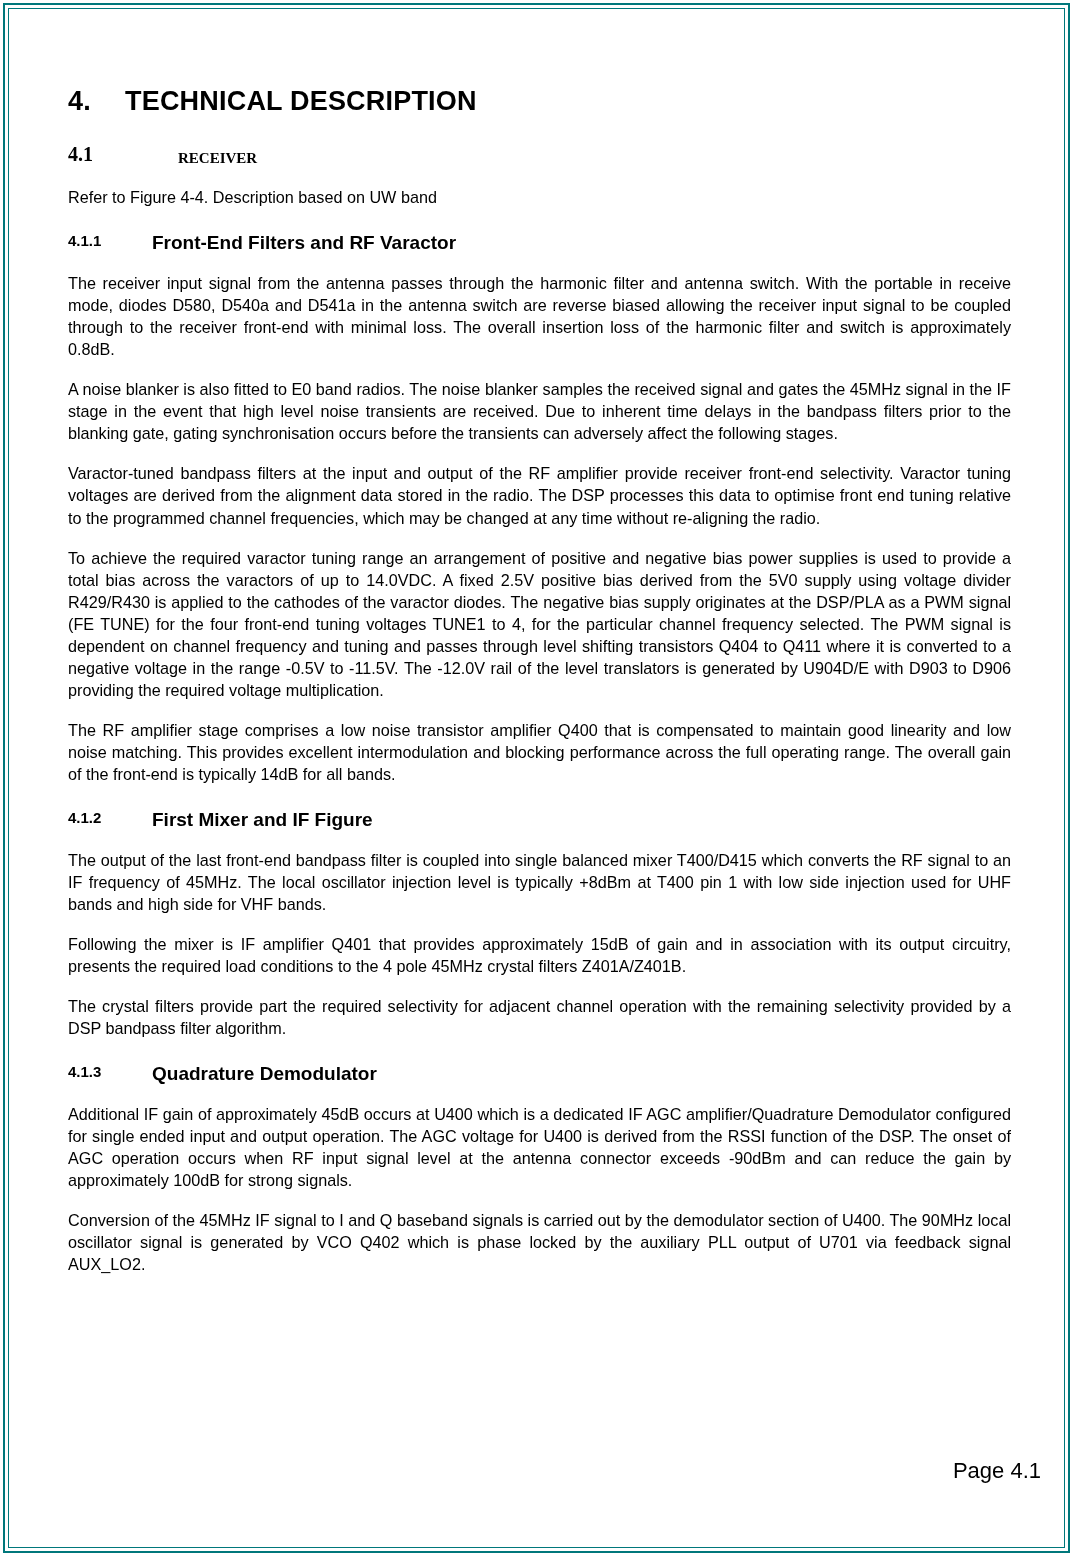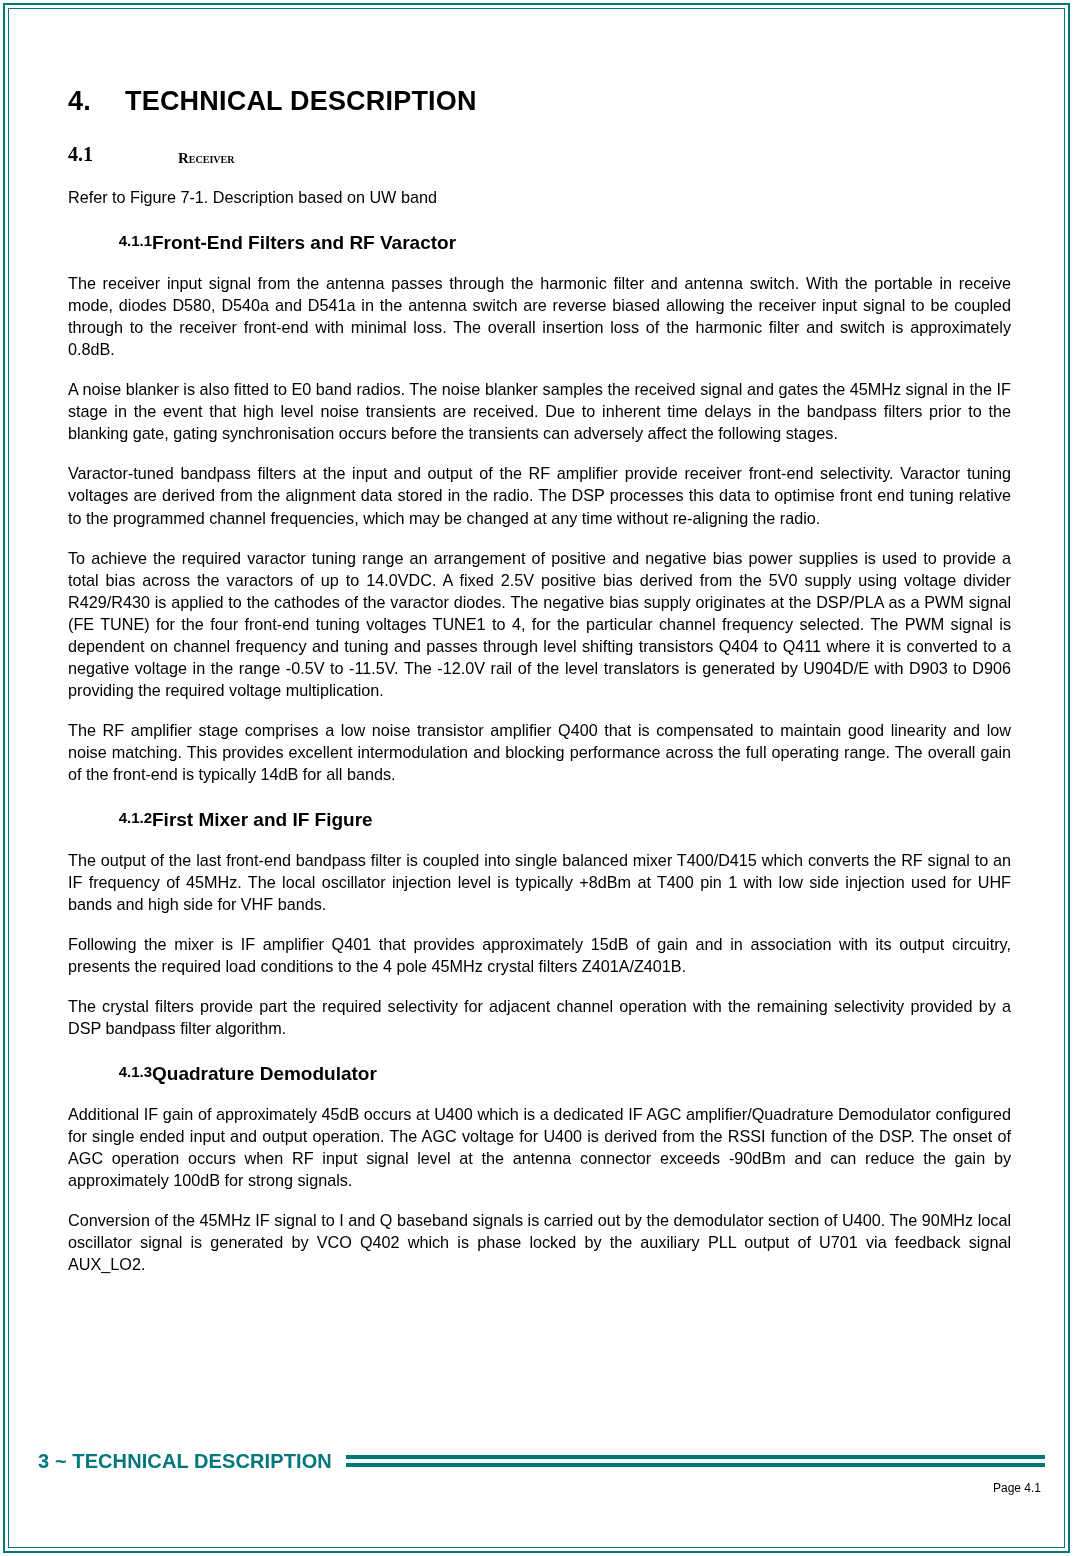--- a/index.html
+++ b/index.html
@@ -62,36 +62,35 @@
     font-weight: bold;
     margin: 26px 0 0 0;
     line-height: 1.15;
     display: flex;
     font-family: Liberation Serif, serif;
   }
   h2.doc-h2 .num { width: 110px; flex: 0 0 110px; }
   h2.doc-h2 .ttl {
     font-variant: small-caps;
     text-transform: lowercase;
-    font-size: 14px;
+    font-size: 22px;
   }
   h2.doc-h2 .ttl::first-letter { font-size: 22px; }
 
   h3.doc-h3 {
     font-size: 19px;
     font-weight: bold;
     margin: 24px 0 0 0;
     line-height: 1.15;
     display: flex;
   }
   h3.doc-h3 .num {
     width: 84px;
     flex: 0 0 84px;
     font-size: 15px;
-    text-align: right;
   }
 
   p.body-text {
     font-size: 16.2px;
     line-height: 1.36;
     text-align: justify;
     margin: 18px 0 0 0;
   }
 
   
@@ -121,21 +120,21 @@
   }
   .footer-rules .rule {
     height: 4px;
     background: #00777b;
   }
   .footer-rules .rule.second {
     margin-top: 4px;
   }
   .footer-page {
     text-align: right;
-    font-size: 12px;
+    font-size: 22px;
     color: #000;
     margin-top: 8px;
     padding-right: 4px;
   }
 </style>
 </head>
 <body>
 
 <div class="page">
 
@@ -147,21 +146,21 @@
     <h1 class="doc-h1">
       <span class="num">4.</span>
       <span class="ttl">TECHNICAL DESCRIPTION</span>
     </h1>
 
     <h2 class="doc-h2">
       <span class="num">4.1</span>
       <span class="ttl">Receiver</span>
     </h2>
 
-    <p class="body-text">Refer to Figure 7-1. Description based on UW band</p>
+    <p class="body-text">Refer to Figure 4-4. Description based on UW band</p>
 
     <h3 class="doc-h3">
       <span class="num">4.1.1</span>
       <span class="ttl">Front-End Filters and RF Varactor</span>
     </h3>
     <p class="body-text">The receiver input signal from the antenna passes through the harmonic filter and antenna switch. With the portable in receive mode, diodes D580, D540a and D541a in the antenna switch are reverse biased allowing the receiver input signal to be coupled through to the receiver front-end with minimal loss. The overall insertion loss of the harmonic filter and switch is approximately 0.8dB.</p>
     <p class="body-text">A noise blanker is also fitted to E0 band radios.  The noise blanker samples the received signal and gates the 45MHz signal in the IF stage in the event that high level noise transients are received. Due to inherent time delays in the bandpass filters prior to the blanking gate, gating synchronisation occurs before the transients can adversely affect the following stages.</p>
     <p class="body-text">Varactor-tuned bandpass filters at the input and output of the RF amplifier provide receiver front-end selectivity. Varactor tuning voltages are derived from the alignment data stored in the radio. The DSP processes this data to optimise front end tuning relative to the programmed channel frequencies, which may be changed at any time without re-aligning the radio.</p>
     <p class="body-text">To achieve the required varactor tuning range an arrangement of positive and negative bias power supplies is used to provide a total bias across the varactors of up to 14.0VDC. A fixed 2.5V positive bias derived from the 5V0 supply using voltage divider R429/R430 is applied to the cathodes of the varactor diodes. The negative bias supply originates at the DSP/PLA as a PWM signal (FE TUNE) for the four front-end tuning voltages TUNE1 to 4, for the particular channel frequency selected.  The PWM signal is dependent on channel frequency and tuning and passes through level shifting transistors Q404 to Q411 where it is converted to a negative voltage in the range -0.5V to -11.5V. The -12.0V rail of the level translators is generated by U904D/E with D903 to D906 providing the required voltage multiplication.</p>
     <p class="body-text">The RF amplifier stage comprises a low noise transistor amplifier Q400 that is compensated to maintain good linearity and low noise matching. This provides excellent intermodulation and blocking performance across the full operating range. The overall gain of the front-end is typically 14dB for all bands.</p>
@@ -177,23 +176,16 @@
     <h3 class="doc-h3">
       <span class="num">4.1.3</span>
       <span class="ttl">Quadrature Demodulator</span>
     </h3>
     <p class="body-text">Additional IF gain of approximately 45dB occurs at U400 which is a dedicated IF AGC amplifier/Quadrature Demodulator configured for single ended input and output operation. The AGC voltage for U400 is derived from the RSSI function of the DSP. The onset of AGC operation occurs when RF input signal level at the antenna connector exceeds -90dBm and can reduce the gain by approximately 100dB for strong signals.</p>
     <p class="body-text">Conversion of the 45MHz IF signal to I and Q baseband signals is carried out by the demodulator section of U400. The 90MHz local oscillator signal is generated by VCO Q402 which is phase locked by the auxiliary PLL output of U701 via feedback signal AUX_LO2.</p>
 
   </div>
 
   <div class="footer">
-    <div class="footer-row">
-      <div class="footer-title">3 ~ TECHNICAL DESCRIPTION</div>
-      <div class="footer-rules">
-        <div class="rule"></div>
-        <div class="rule second"></div>
-      </div>
-    </div>
     <div class="footer-page">Page 4.1</div>
   </div>
 
 </div>
 
 </body></html>

